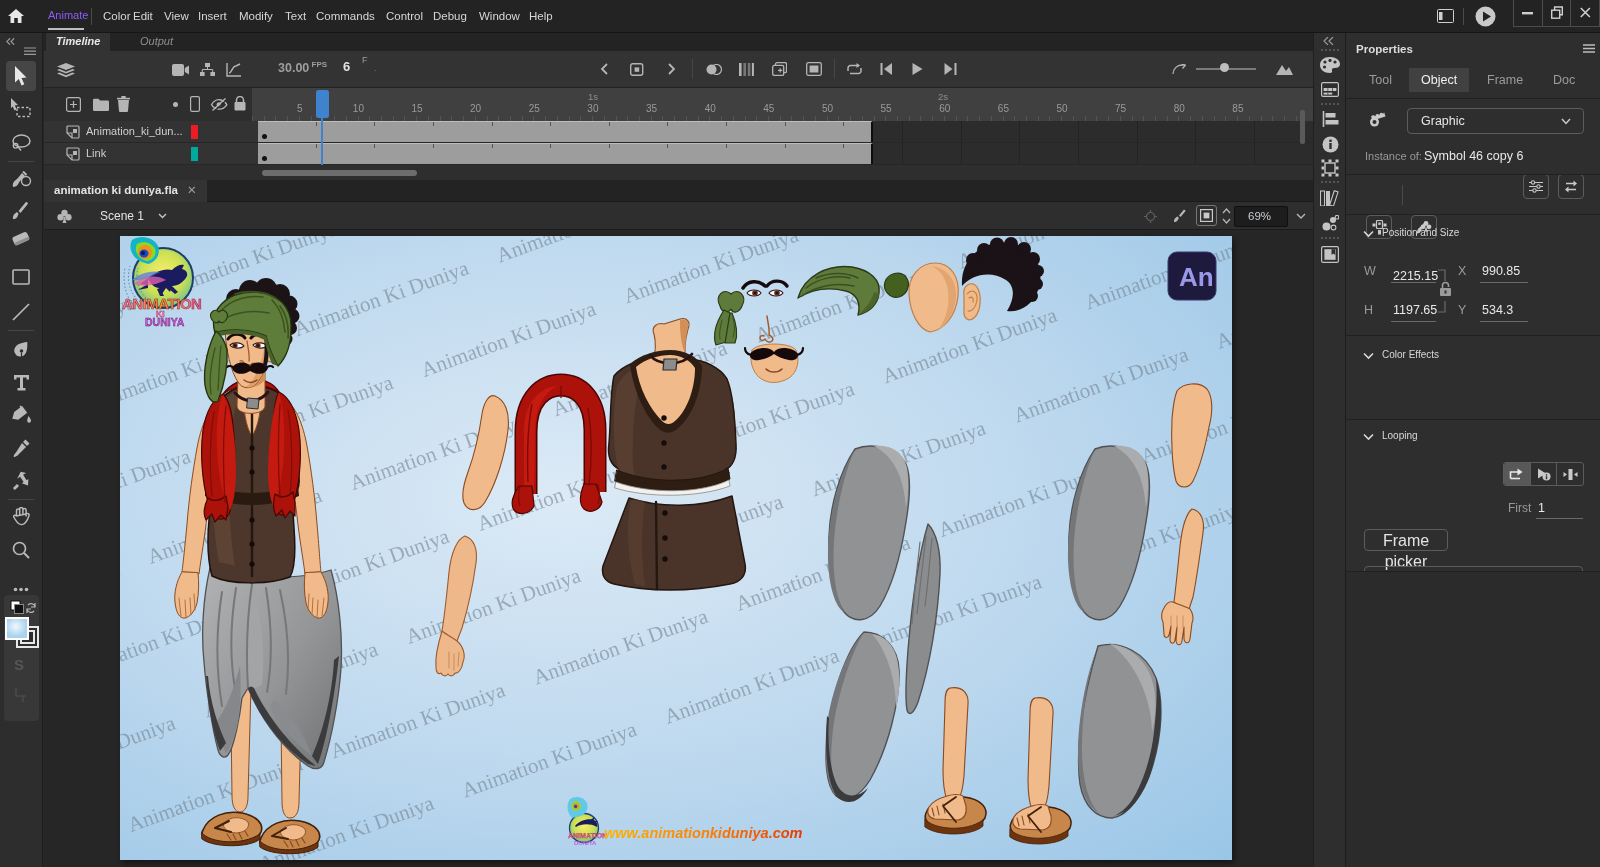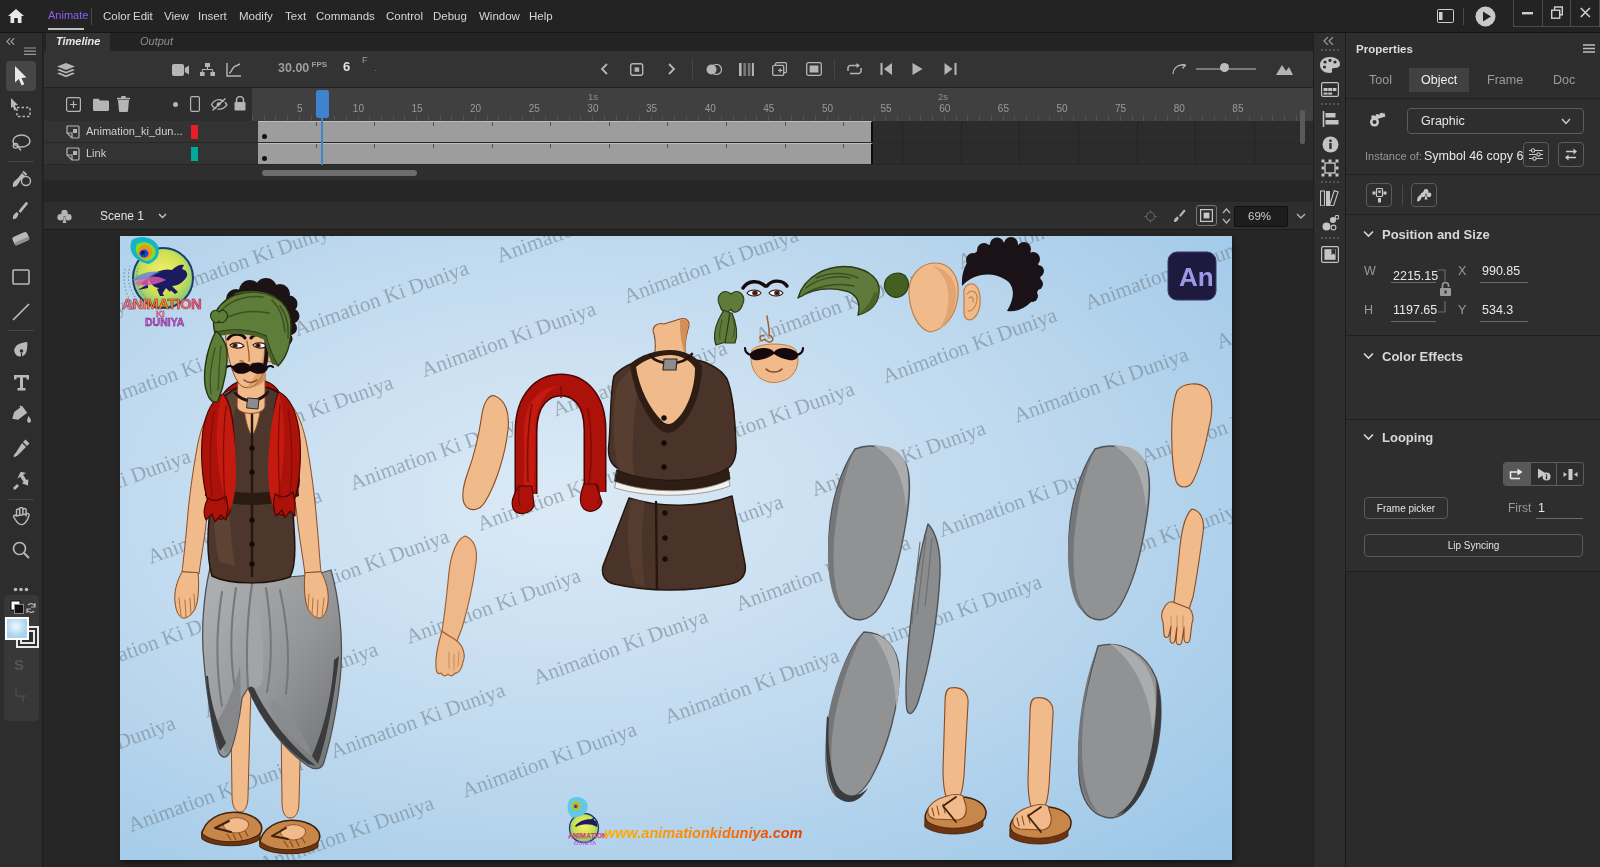--- a/index.html
+++ b/index.html
@@ -82,25 +82,25 @@
 .dicon { position:absolute; left:4px; width:24px; height:24px; display:flex;
   align-items:center; justify-content:center; }
 
 #props { position:absolute; left:1345px; top:33px; width:255px; height:834px;
   background:#2e2e2e; border-left:1px solid #1c1c1c; color:#d6d6d6; font-size:12px; }
 #props .hdr { position:absolute; left:10px; top:10px; font-size:11.5px; font-weight:bold; color:#dcdcdc; }
 .ptabs { position:absolute; left:0; top:30px; width:255px; height:36px;
   border-bottom:1px solid #202020; }
 .ptabs .t { position:absolute; top:5px; height:24px; line-height:24px; font-size:12.5px; color:#9b9b9b; }
 .ptabs .t.sel { background:#414142; border-radius:0; color:#f0f0f0; padding:0 12px; }
-.sehead { font-weight:bold; font-size:13px; color:#d8d8d8; }
+.sehead { font-weight:normal; font-size:10px; color:#d8d8d8; }
 .dropdown { position:absolute; border:1px solid #5c5c5c; border-radius:4px;
   height:26px; line-height:24px; color:#e6e6e6; font-size:12.5px; padding-left:13px; }
 .btn { position:absolute; border:1px solid #5c5c5c; border-radius:4px;
-  color:#e3e3e3; font-size:10px; text-align:center; }
+  color:#e3e3e3; font-size:16px; text-align:center;margin-top:32px; }
 .sep255 { position:absolute; left:0; width:255px; height:1px; background:#202020; }
 .vfield { position:absolute; color:#e8e8e8; font-size:12.5px; }
 .vline { position:absolute; height:1px; background:#6a6a6a; }
 </style>
 </head>
 <body>
 <div id="app">
 
 <div id="titlebar">
   <svg class="abs" style="left:8px;top:9px" width="16" height="15" viewBox="0 0 16 15">
@@ -449,20 +449,23 @@
       </div>
   <div class="frow" style="top:110px">
         <div class="fbar"></div>
       </div>
   <div id="playhead"></div>
   <div id="tlscroll">
         <div class="thumb"></div>
       </div>
 </div>
 
+<div id="flabar">
+  <div id="flatab">animation ki duniya.fla<span>✕</span></div>
+</div>
 
 <div class="abs" style="left:1300px;top:110px;width:5px;height:34px;background:#5a5a5a;border-radius:2px"></div>
 
 <div id="scenebar">
   <svg class="abs" style="left:13px;top:7px" width="15" height="15" viewBox="0 0 15 15">
     <circle cx="7.5" cy="4" r="3.2" fill="#b5b5b5"></circle>
     <circle cx="3.6" cy="8.3" r="3.2" fill="#b5b5b5"></circle>
     <circle cx="11.4" cy="8.3" r="3.2" fill="#b5b5b5"></circle>
     <path d="M7.5 7 L9.5 14 H5.5 Z" fill="#b5b5b5"></path>
   </svg>

